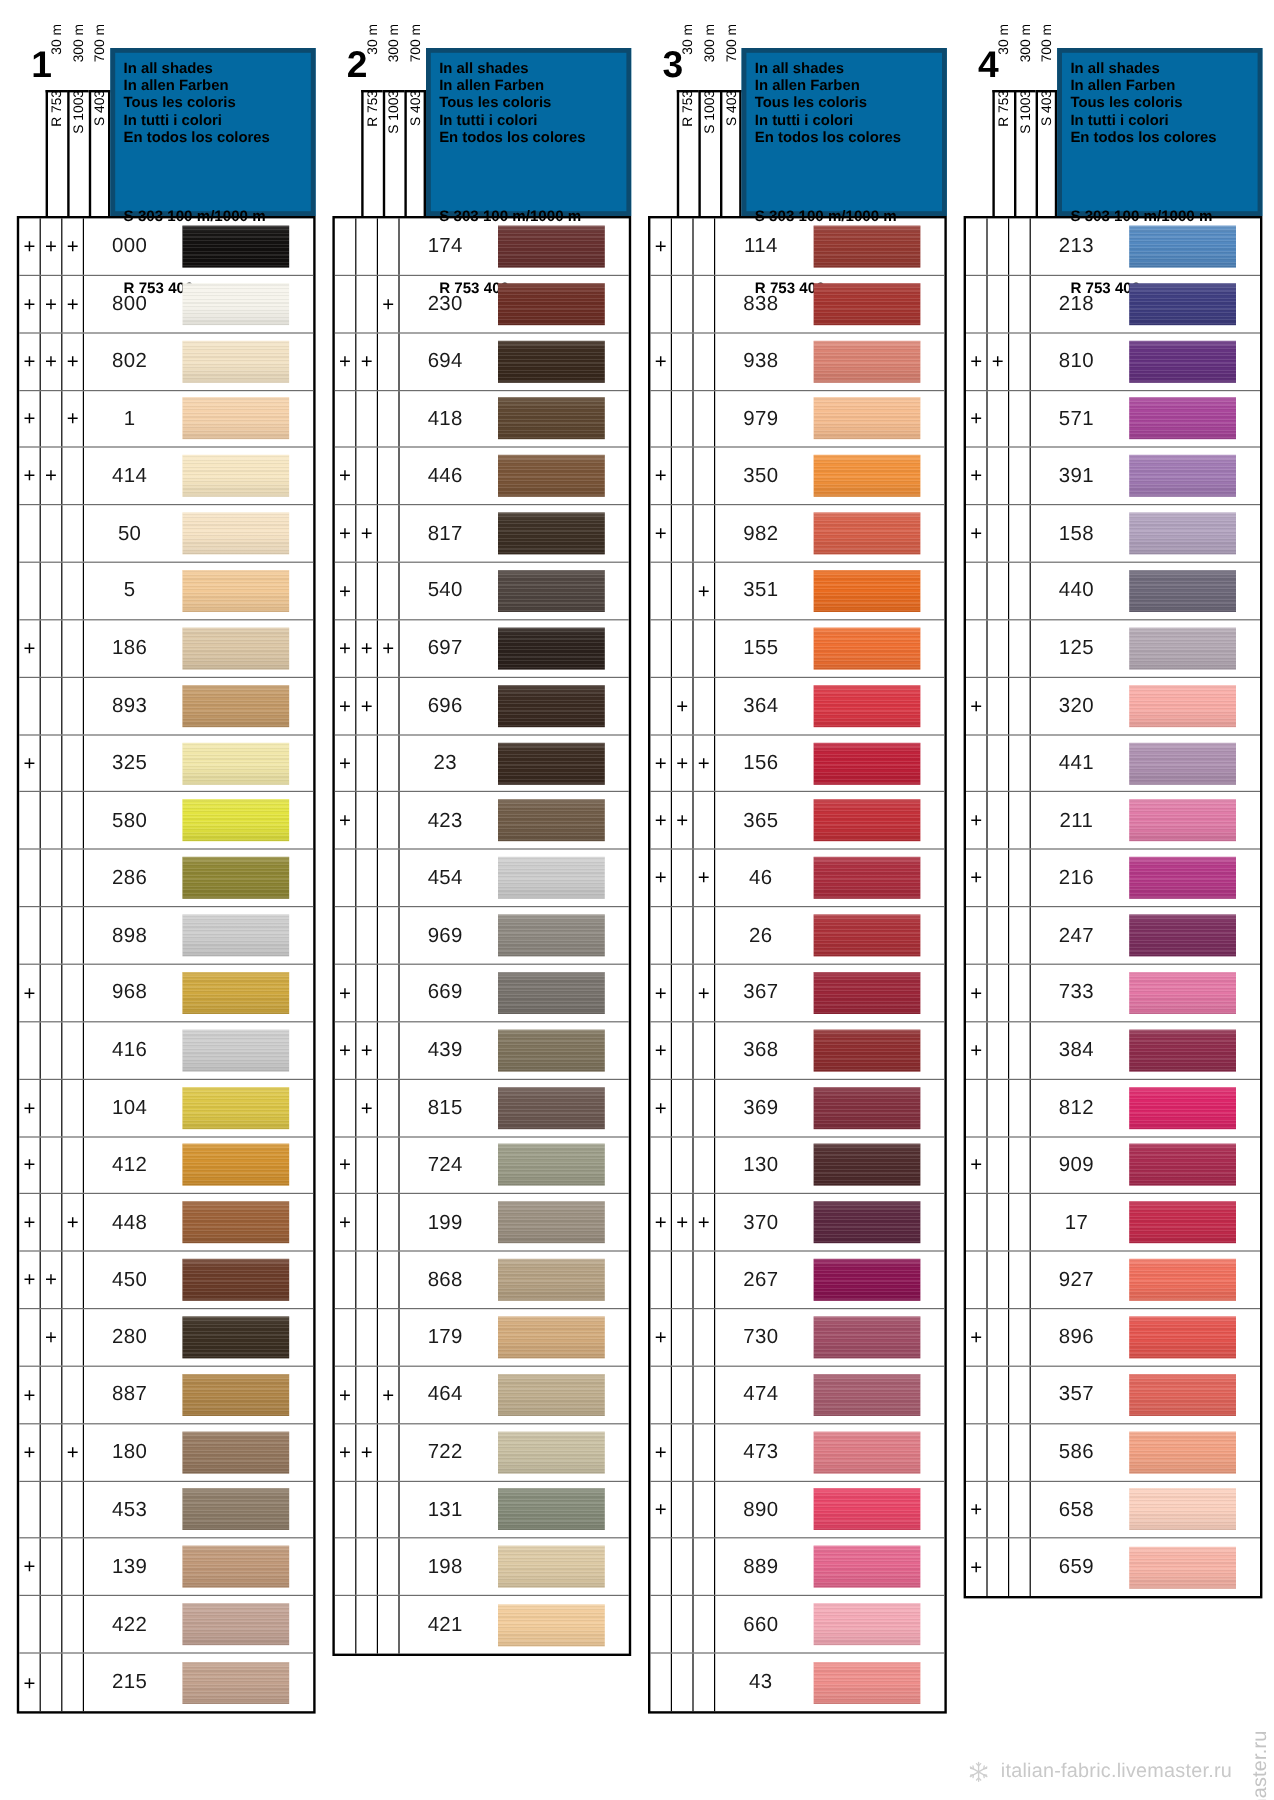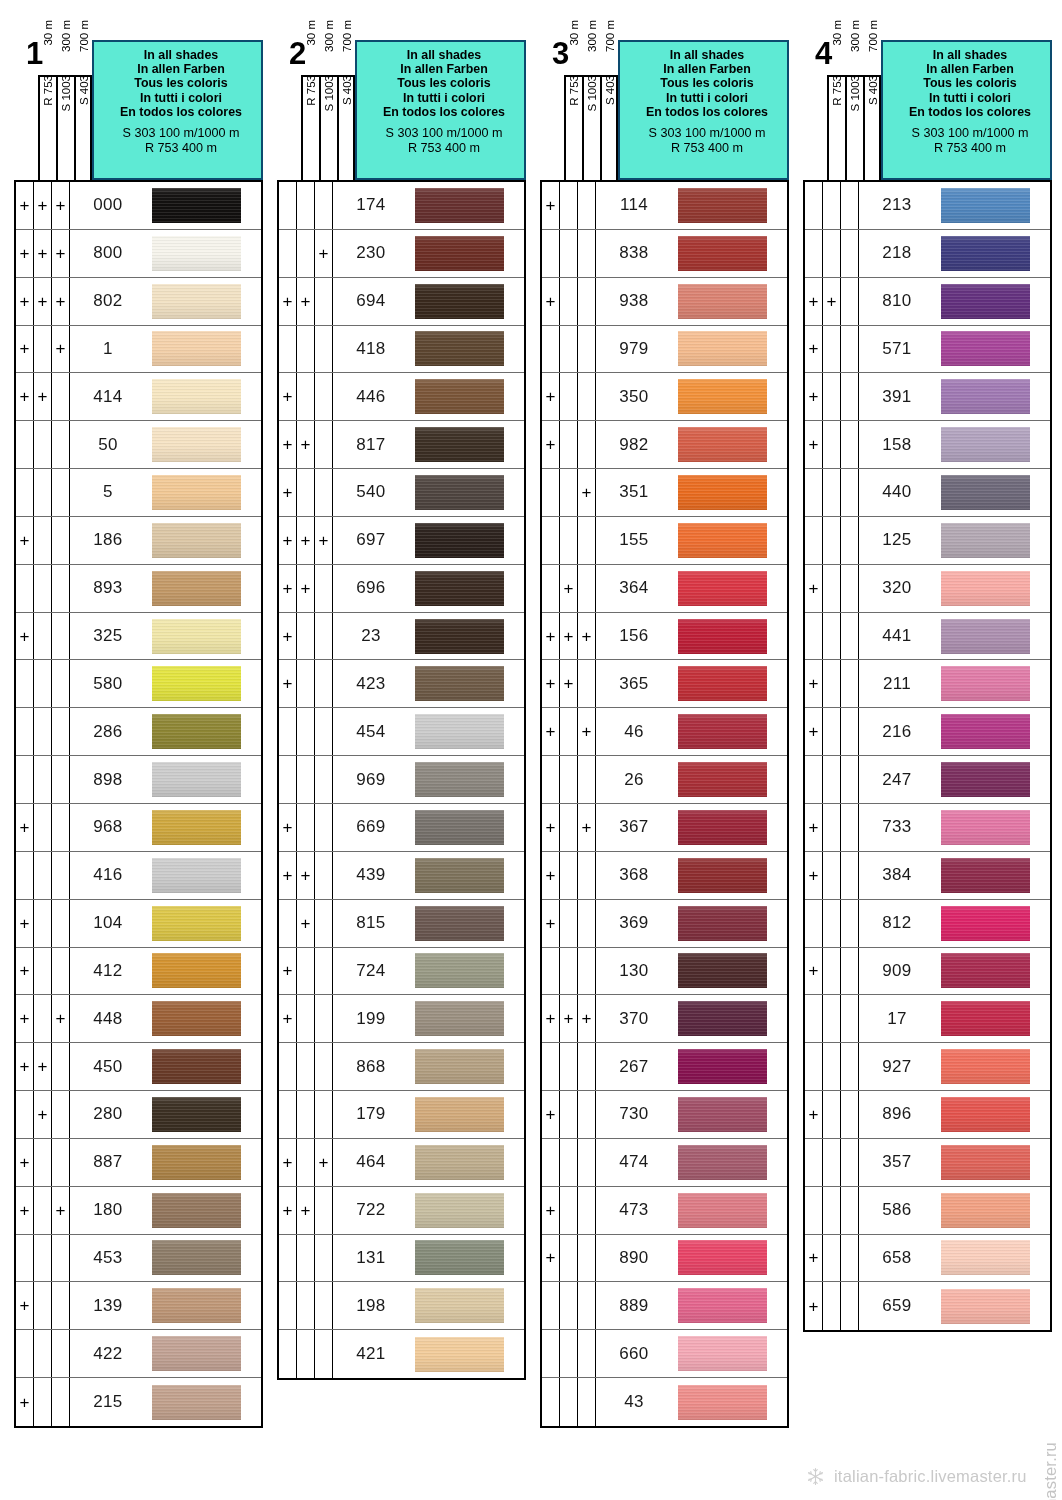--- a/index.html
+++ b/index.html
@@ -42,38 +42,38 @@
     font-weight: bold;
     line-height: 1;
     color: #000;
     letter-spacing: -0.5px;
   }
   .head-box {
     position: absolute;
     left: 78px; top: 2px;
     width: 171px;
     height: 140px;
-    border: 2px solid #0c4a6e;
-    background: #5eead4;
+    border: 4px solid #0c4a6e;
+    background: #0369a1;
     padding: 6px 0 0 7px;
-    text-align: center;
   }
   .head-box .ln {
     font-size: 12.4px;
     font-weight: bold;
     line-height: 14.2px;
     color: #000;
     white-space: nowrap;
   }
   .head-box .ln2 {
     font-size: 12.6px;
-    font-weight: normal;
+    font-weight: bold;
     line-height: 14.6px;
     color: #000;
     white-space: nowrap;
+    margin-top: 45px;
   }
   .head-gap { height: 7px; }
 
   
   .vcols {
     position: absolute;
     left: 24px; top: 37px;
     width: 54px; height: 105px;
     display: flex;
   }

